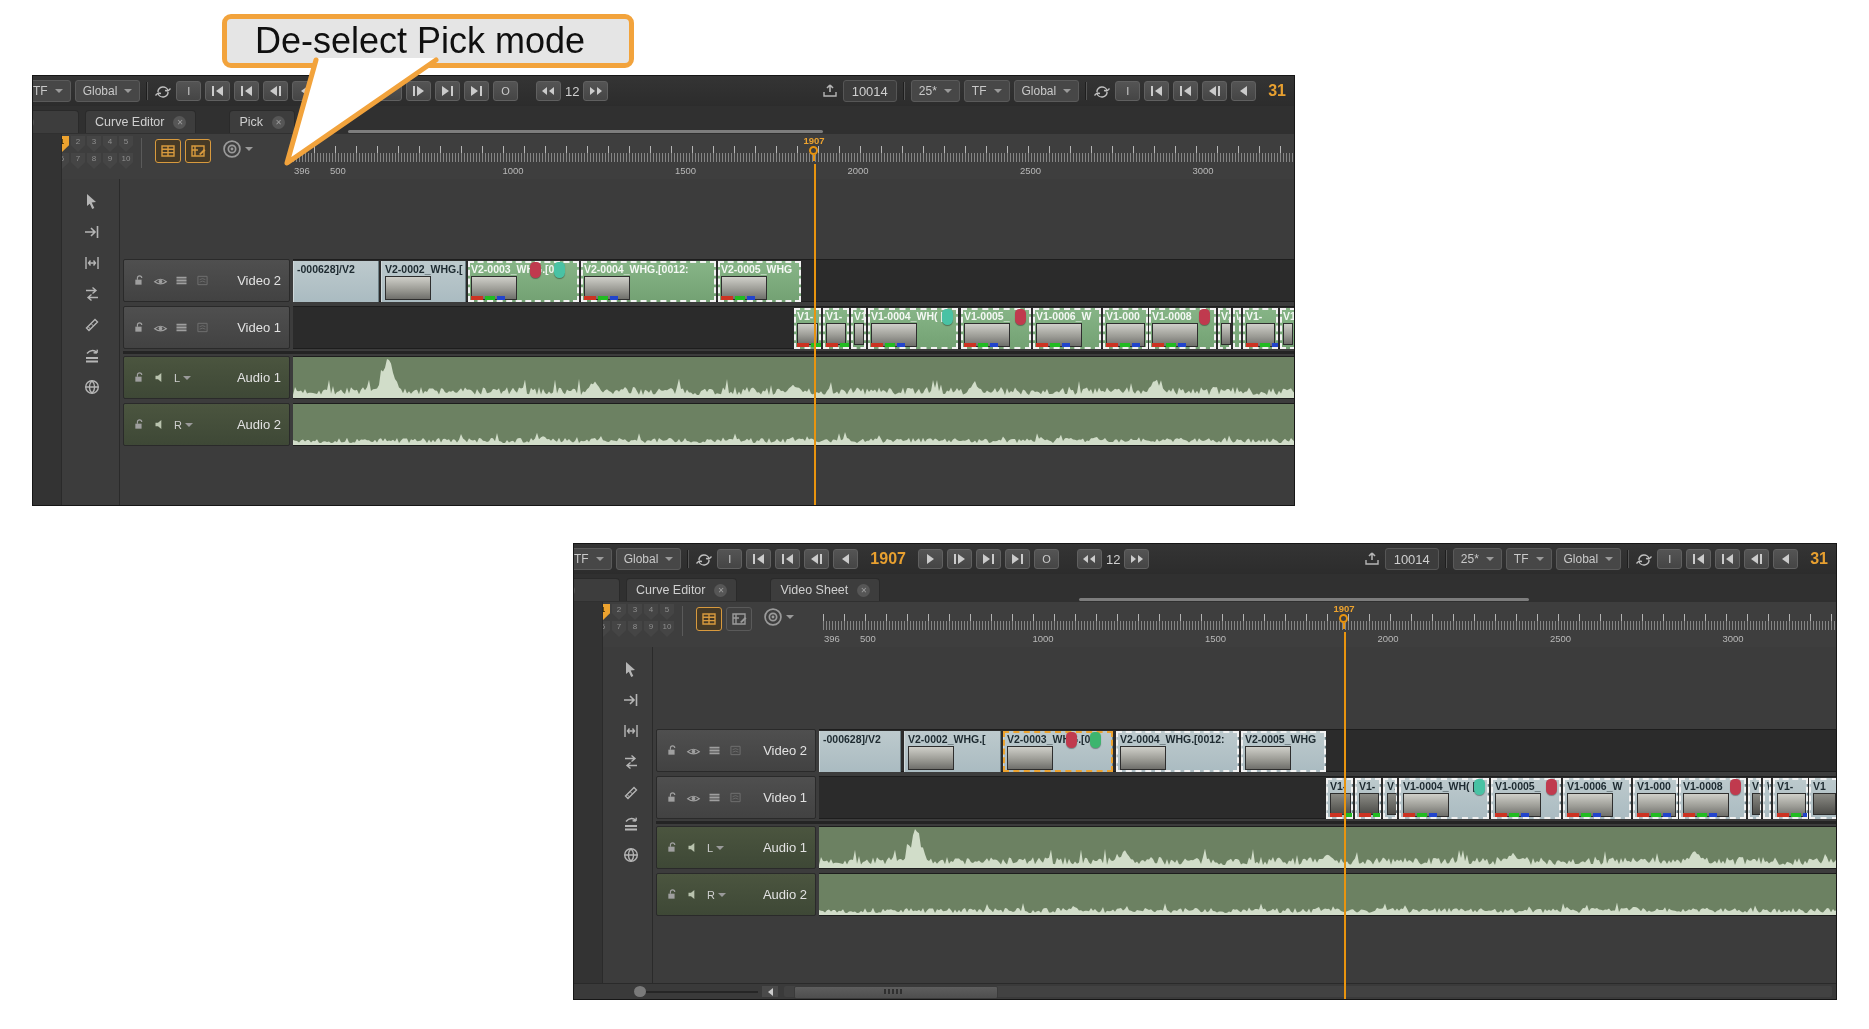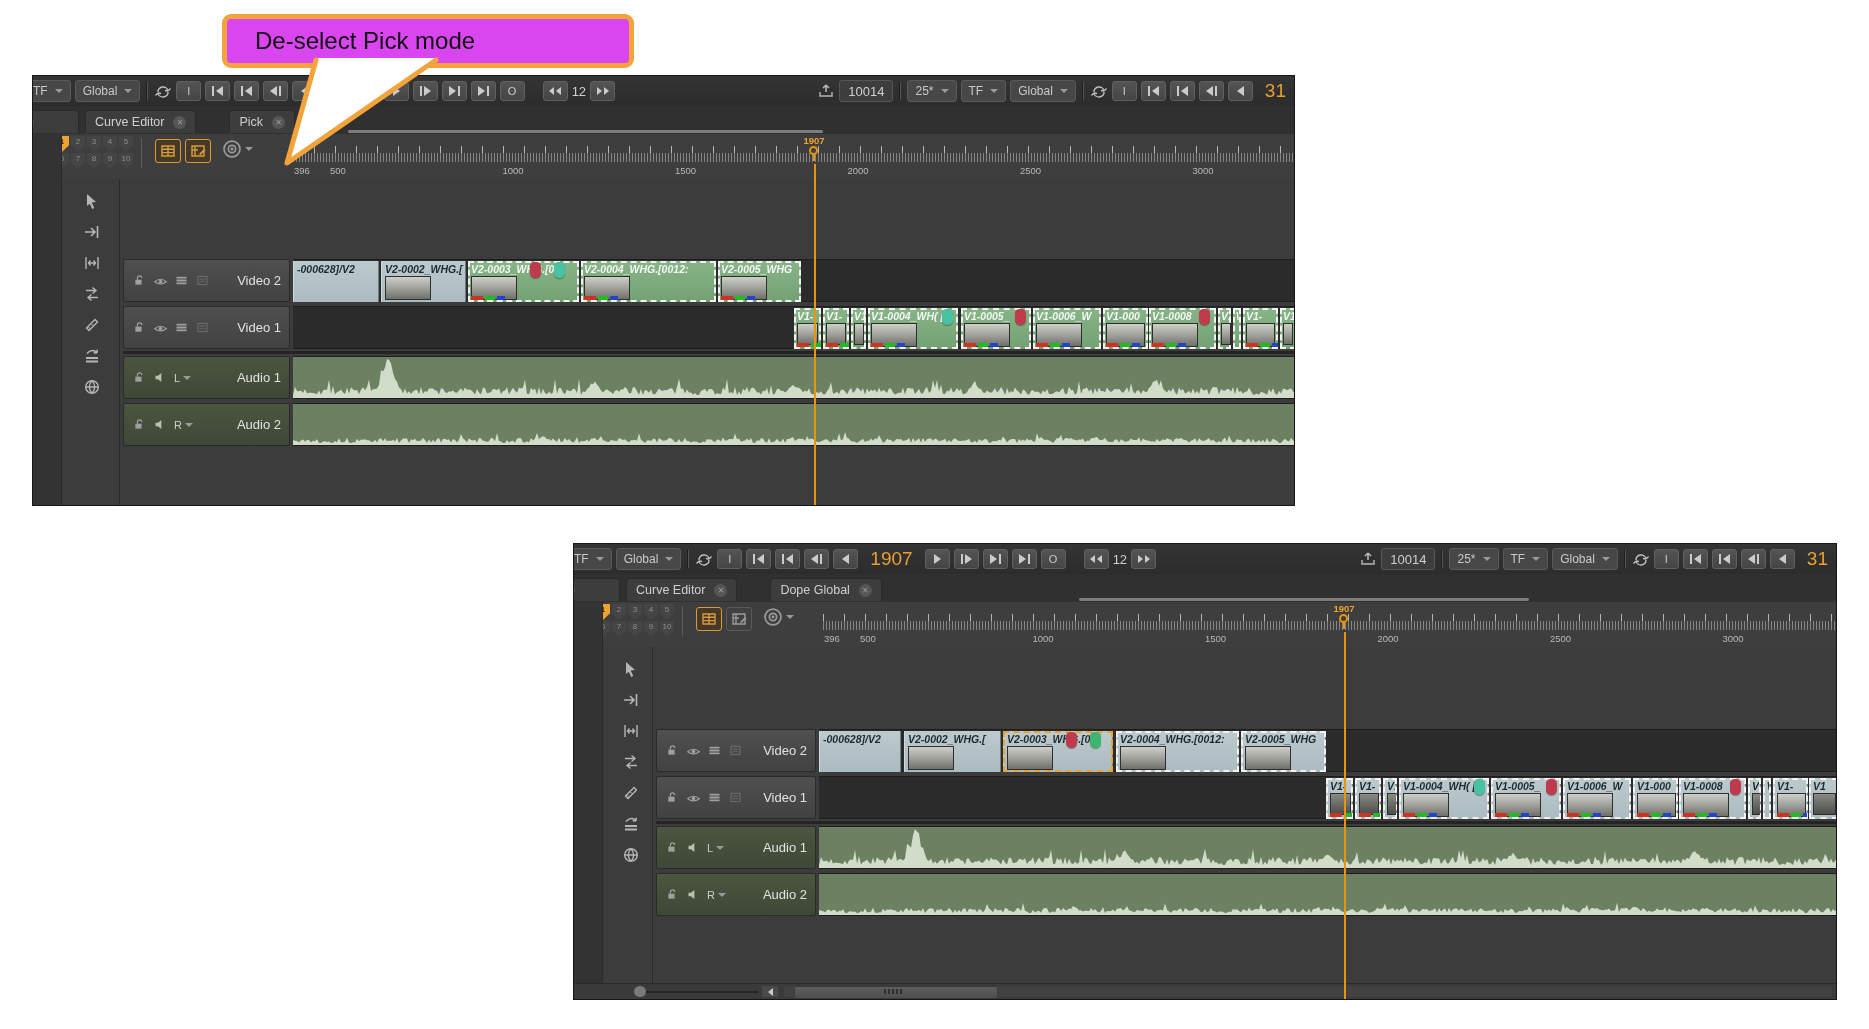--- a/index.html
+++ b/index.html
@@ -9,21 +9,21 @@
   .tbar{position:absolute;left:0;top:0;right:0;height:30px;background:linear-gradient(#343434,#2c2c2c);border-bottom:1px solid #1f1f1f;display:flex;align-items:center;gap:4px;padding-left:0;overflow:hidden;}
   .dd{height:20px;display:flex;align-items:center;gap:7px;padding:0 7px;background:#474747;border:1px solid #5a5a5a;border-radius:3px;color:#c9c9c9;font-size:12px;flex:0 0 auto;}
   .caret{width:0;height:0;border-left:4px solid transparent;border-right:4px solid transparent;border-top:4px solid #9a9a9a;}
   .sep{width:1px;height:18px;background:#1e1e1e;border-right:1px solid #555;margin:0 2px;flex:0 0 auto;}
   .tbtn{height:20px;min-width:25px;box-sizing:border-box;display:flex;align-items:center;justify-content:center;gap:2px;background:linear-gradient(#545454,#454545);border:1px solid #606060;border-radius:3px;color:#cbcbcb;font-size:11px;padding:0 4px;flex:0 0 auto;}
   .tri-l{width:0;height:0;border-top:5px solid transparent;border-bottom:5px solid transparent;border-right:7px solid #cbcbcb;}
   .tri-r{width:0;height:0;border-top:5px solid transparent;border-bottom:5px solid transparent;border-left:7px solid #cbcbcb;}
   .tri-l.sm{border-top-width:4px;border-bottom-width:4px;border-right-width:5px;}
   .tri-r.sm{border-top-width:4px;border-bottom-width:4px;border-left-width:5px;}
   .vbar{width:2px;height:10px;background:#cbcbcb;}
-  .num{color:#e8a030;font-size:19px;font-weight:normal;padding:0 8px;flex:0 0 auto;}
+  .num{color:#e8a030;font-size:16px;font-weight:bold;padding:0 8px;flex:0 0 auto;}
   .fld{height:20px;display:flex;align-items:center;padding:0 8px;background:#3d3d3d;border:1px solid #565656;border-radius:3px;color:#cfcfcf;font-size:13px;flex:0 0 auto;}
   .gap{width:10px;flex:0 0 auto;} .flexgap{flex:1 1 auto;}
   
   .tabbar{position:absolute;left:0;top:30px;right:0;height:28px;background:#303030;border-bottom:1px solid #262626;}
   .tab{position:absolute;top:4px;height:22px;background:#3d3d3d;border:1px solid #2a2a2a;border-bottom:none;border-radius:4px 4px 0 0;display:flex;align-items:center;gap:9px;padding:0 9px;color:#cfcfcf;font-size:12.5px;}
   .xc{width:13px;height:13px;border-radius:50%;background:#565656;color:#9d9d9d;font-size:8px;display:flex;align-items:center;justify-content:center;}
   .scrollline{position:absolute;top:24px;height:3px;background:#7d7d7d;border-radius:2px;}
   
   .mrow{position:absolute;left:0;top:58px;right:0;height:45px;background:#3e3e3e;}
   .flag{position:absolute;width:14px;height:16px;clip-path:polygon(0 0,100% 0,100% 58%,50% 100%,0 58%);background:#454545;color:#8f8f8f;font-size:8px;text-align:center;line-height:11px;}
@@ -37,42 +37,42 @@
   .phline{position:absolute;width:2px;background:#e8940f;z-index:8;}
   
   .rail{position:absolute;left:0;top:58px;bottom:0;width:28px;background:#333;border-right:1px solid #2a2a2a;}
   .ticon{position:absolute;width:30px;height:26px;display:flex;align-items:center;justify-content:center;}
   
   .thead{position:absolute;box-sizing:border-box;display:flex;align-items:center;gap:6px;padding:0 8px;border:1px solid #2a2a2a;border-radius:2px;}
   .thead.video{background:linear-gradient(#4f4f4f,#424242);}
   .thead.audio{background:linear-gradient(#4b553f,#3e4836);}
   .tlabel{margin-left:auto;color:#e2e2e2;font-size:13px;}
   .chlbl{color:#cfcfcf;font-size:11px;display:flex;align-items:center;gap:3px;}
-  .lane{position:absolute;box-sizing:border-box;font-style:italic;}
+  .lane{position:absolute;box-sizing:border-box;}
   .lane.video{background:#2b2b2b;border-top:1px solid #1d1d1d;border-bottom:1px solid #1d1d1d;}
   .lane.audio{background:#6c8162;border-top:1px solid #1d1d1d;border-bottom:1px solid #1d1d1d;}
   .clip{position:absolute;top:1px;height:41px;box-sizing:border-box;overflow:hidden;}
   .clip.gray{background:linear-gradient(#bdcacd,#aabbc1);border-right:1px solid #6d8086;border-left:1px solid #cfd8da;color:#1d2a30;}
   .clip.green{background:linear-gradient(#87b587,#73a173);color:#f4f8f4;}
   .clip.sel{outline:2px dashed #f2f2f2;outline-offset:-2px;}
   .clip.cur{outline:2px dashed #eda32f;outline-offset:-2px;}
   .cname{font-size:10.5px;font-weight:bold;white-space:nowrap;overflow:hidden;padding:2px 3px 0;}
   .thumb{position:absolute;background:linear-gradient(#cfcfc9 0%,#9d9d97 55%,#6f6f6b 100%);border:1px solid #2e2e2e;}
   .thumb.dk{background:linear-gradient(#8b8b85,#4d4d49);}
   .rgb{position:absolute;left:3px;bottom:2px;display:flex;gap:2px;}
   .rgb span{height:4px;display:block;}
   .mk{position:absolute;top:1px;width:11px;height:16px;border-radius:5px 5px 6px 6px;box-shadow:0 1px 1px rgba(0,0,0,.35);}
   .wave{position:absolute;left:0;top:0;}
   
   .scrow{position:absolute;left:0;right:0;height:15px;background:#3a3a3a;border-top:1px solid #2a2a2a;}
   .hthumb{position:absolute;top:2px;height:11px;background:linear-gradient(#5e5e5e,#4e4e4e);border:1px solid #3a3a3a;border-radius:2px;}
   .grip{position:absolute;top:5px;display:flex;gap:2px;}
   .grip i{width:2px;height:5px;background:#303030;display:block;}
   
-  #callout{position:absolute;background:#d946ef;border:5px solid #f2a33c;border-radius:9px;color:#101010;font-size:24px;display:flex;align-items:center;padding-left:28px;box-sizing:border-box;z-index:55;}
+  #callout{position:absolute;background:#e5e5e5;border:5px solid #f2a33c;border-radius:9px;color:#101010;font-size:36px;display:flex;align-items:center;padding-left:28px;box-sizing:border-box;z-index:55;}
   #tail{position:absolute;left:0;top:0;z-index:60;pointer-events:none;}
   svg{display:block;}
 </style>
 </head>
 <body>
 
 <div id="stage">
   <div id="callout" style="left: 222px; top: 14px; width: 412px; height: 54px;">
     <span>De-select Pick mode</span>
   </div>
@@ -607,21 +607,21 @@
       </div>
       <div class="tabbar">
         <div class="tab" style="left: -22px; width: 48px;">
           <span class="xc">✕</span>
         </div>
         <div class="tab" style="left: 52px;">
           <span>Curve Editor</span>
           <span class="xc">✕</span>
         </div>
         <div class="tab" style="left: 196.4px;">
-          <span>Dope Global</span>
+          <span>Video Sheet</span>
           <span class="xc">✕</span>
         </div>
         <div class="scrollline" style="left: 505px; width: 450px;"></div>
       </div>
       <div class="mrow">
         <div class="flag on" style="left: 22px; top: 2px;">1</div>
         <div class="flag" style="left: 38px; top: 2px;">2</div>
         <div class="flag" style="left: 54px; top: 2px;">3</div>
         <div class="flag" style="left: 70px; top: 2px;">4</div>
         <div class="flag" style="left: 86px; top: 2px;">5</div>

